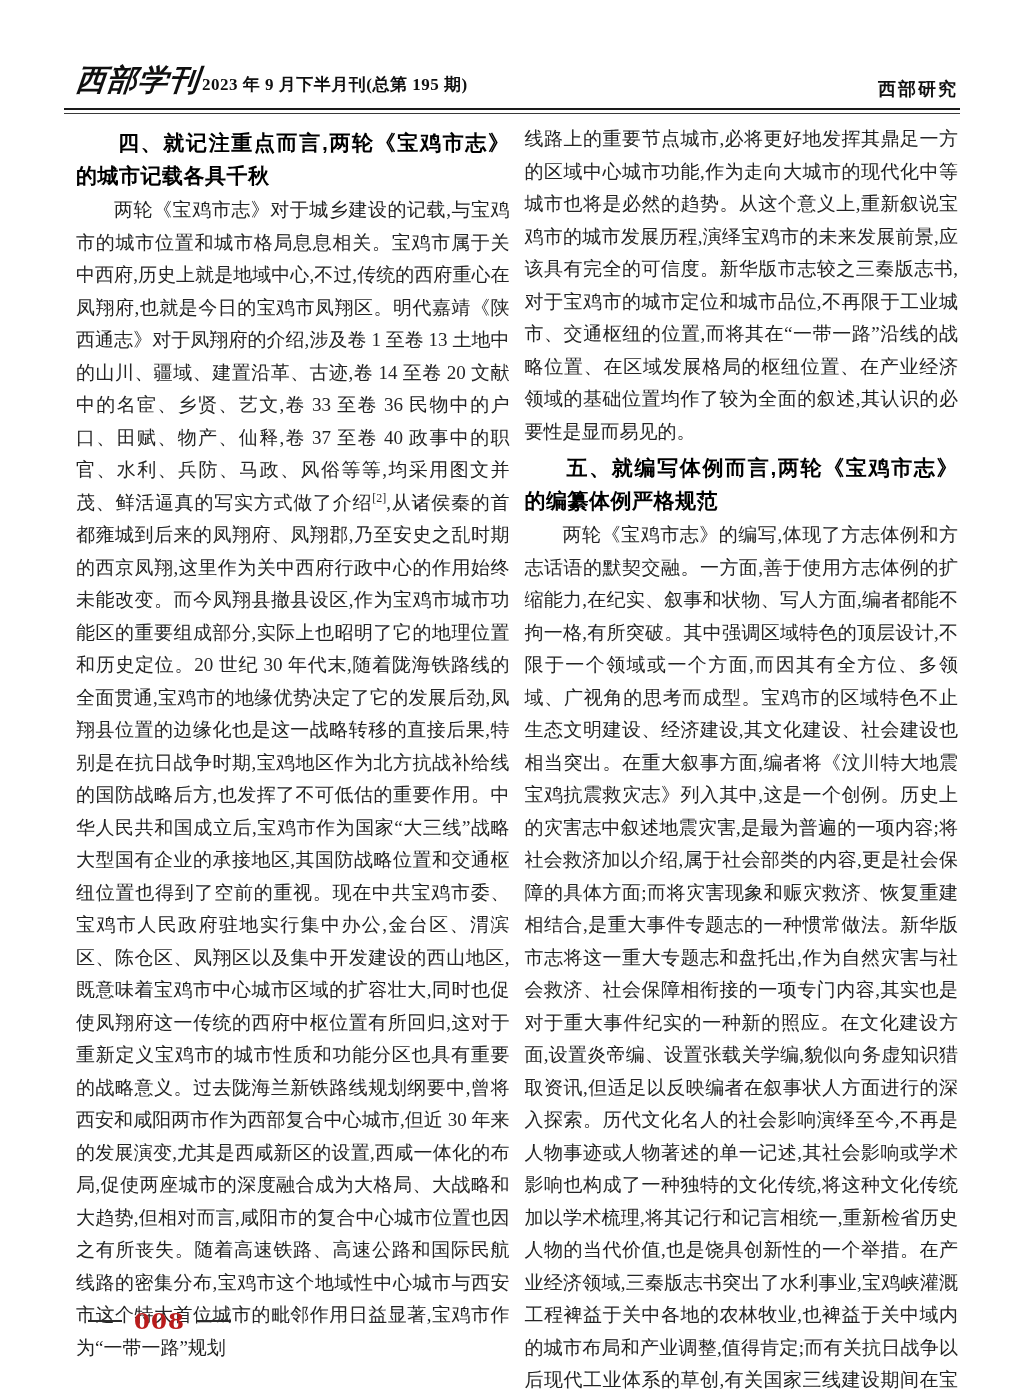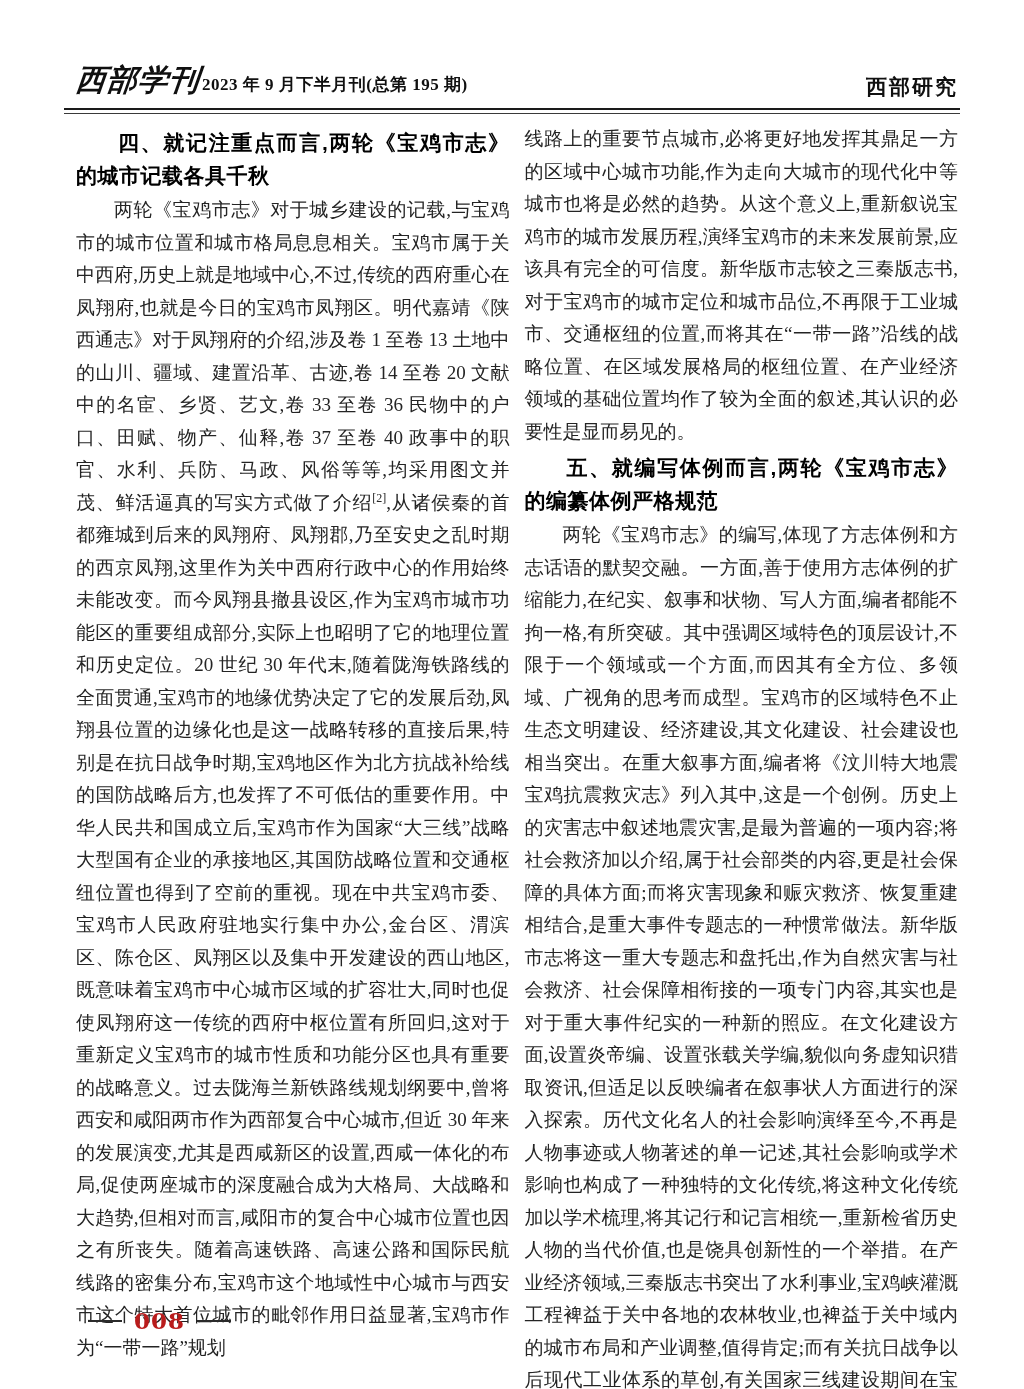--- a/index.html
+++ b/index.html
@@ -31,21 +31,21 @@
   }
   .issue {
     font-weight: 700;
     font-size: 17px;
     color: #101010;
     letter-spacing: 0.5px;
   }
   .section-label {
     font-family: Liberation Sans, sans-serif;
     font-weight: 700;
-    font-size: 21px;
+    font-size: 18px;
     color: #101010;
     letter-spacing: 2px;
     margin-left: 8px;
   }
   .header-rule {
     margin: 7px 64px 0 64px;
     height: 3px;
     border-top: 2.5px solid #1a1a1a;
     border-bottom: 1.5px solid #3a3a3a;
   }

